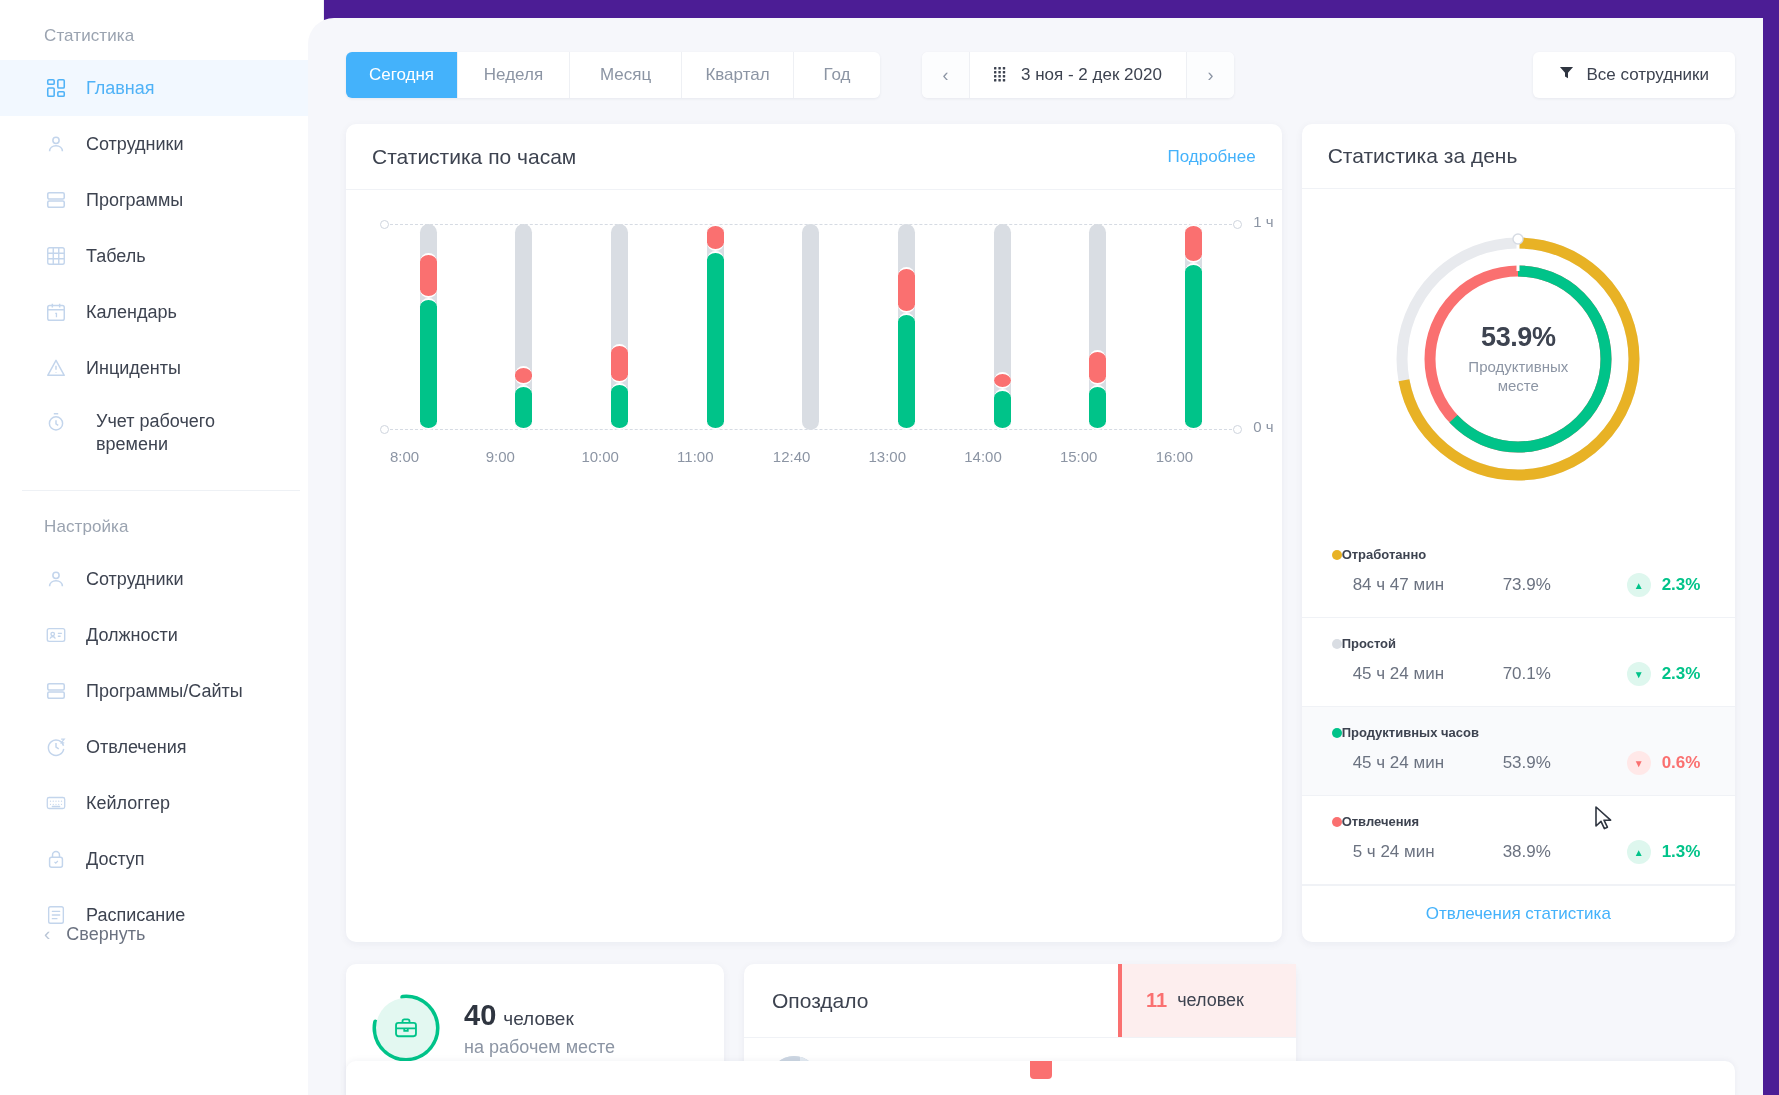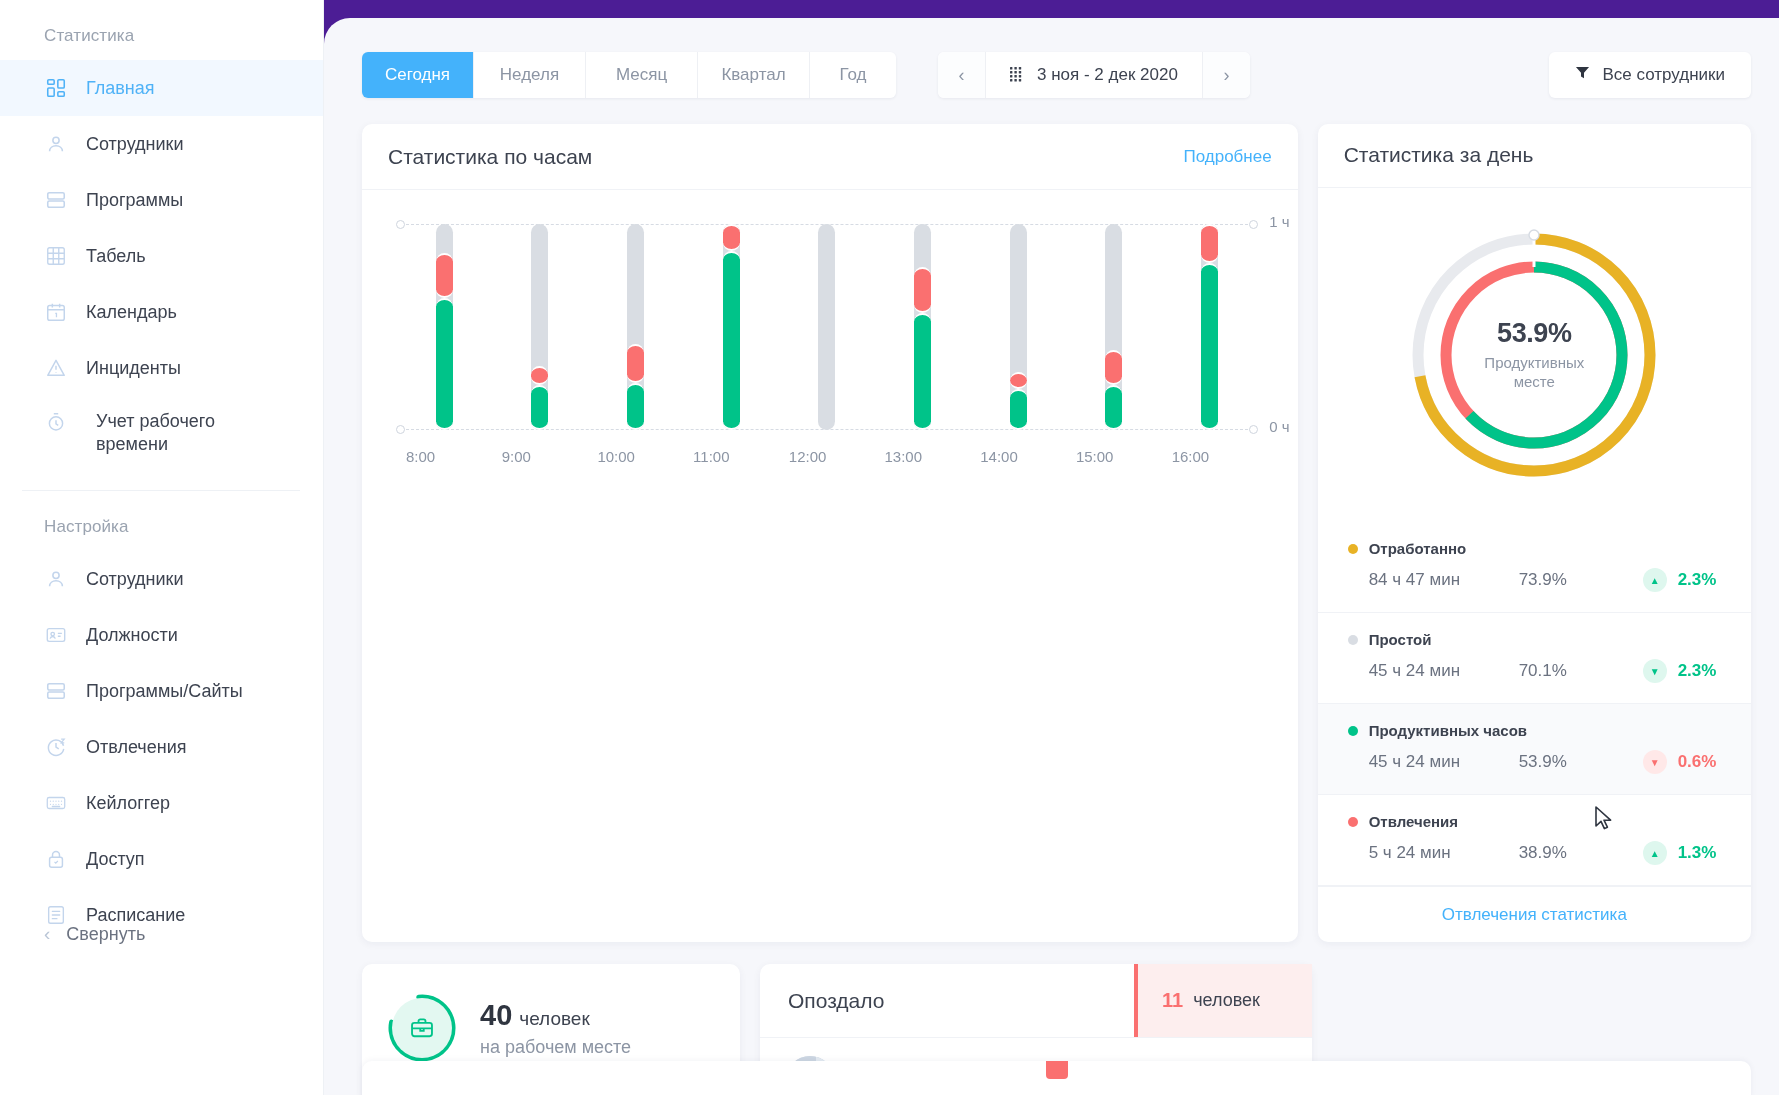--- a/index.html
+++ b/index.html
@@ -62,21 +62,21 @@
     position: absolute;
     left: 44px; bottom: 150px;
     display: flex; align-items: center; gap: 16px;
     font-size: 18px; color: #6b7280; cursor: pointer;
   }
   .collapse .chev { color: #b9c5d6; font-size: 19px; }
 
   
   .main {
     position: absolute;
-    left: 324px; top: 18px;
+    left: 308px; top: 18px;
     width: 1455px; height: 1077px;
     background: #f6f7fb;
     border-top-left-radius: 26px;
     padding: 34px 28px 0 38px;
   }
 
   
   .toolbar {
     display: flex;
     align-items: center;
@@ -245,22 +245,22 @@
   .donut-pct { font-size: 27px; color: #3d4350; font-weight: bold; letter-spacing: -.4px; }
   .donut-sub { font-size: 15px; color: #8c95a4; line-height: 1.3; margin-top: 4px; }
 
   .statlist { flex: 1; }
   .statrow {
     padding: 18px 30px 20px 30px;
     border-bottom: 1px solid #f0f2f6;
   }
   .statrow.hl { background: #f9fafc; }
   .statrow-title {
-    display: flex; align-items: center; gap: 11px;
-    font-size: 15px; color: #3d4350; font-weight: bold;
+    display: flex; align-items: center; 
+    font-size: 13px; color: #3d4350; font-weight: bold;
     margin-bottom: 11px;
   }
   .bullet { width: 10px; height: 10px; border-radius: 50%; flex: 0 0 10px; }
   .statrow-vals {
     display: flex; align-items: center;
     font-size: 17px; color: #6b7280;
     padding-left: 21px;
   }
   .sv-time { width: 150px; }
   .sv-pct { width: 124px; }
@@ -615,21 +615,21 @@
                     <div class="seg red" style="bottom: 81%; height: 19%;"></div>
                   </div>
                 </div>
               </div>
           </div>
           <div class="xaxis" id="xaxis">
               <span>8:00</span>
               <span>9:00</span>
               <span>10:00</span>
               <span>11:00</span>
-              <span>12:00</span>
+              <span>12:40</span>
               <span>13:00</span>
               <span>14:00</span>
               <span>15:00</span>
               <span>16:00</span>
             </div>
         </div>
       </section>
 
       <section class="card col-right daypanel">
         <div class="card-head">

